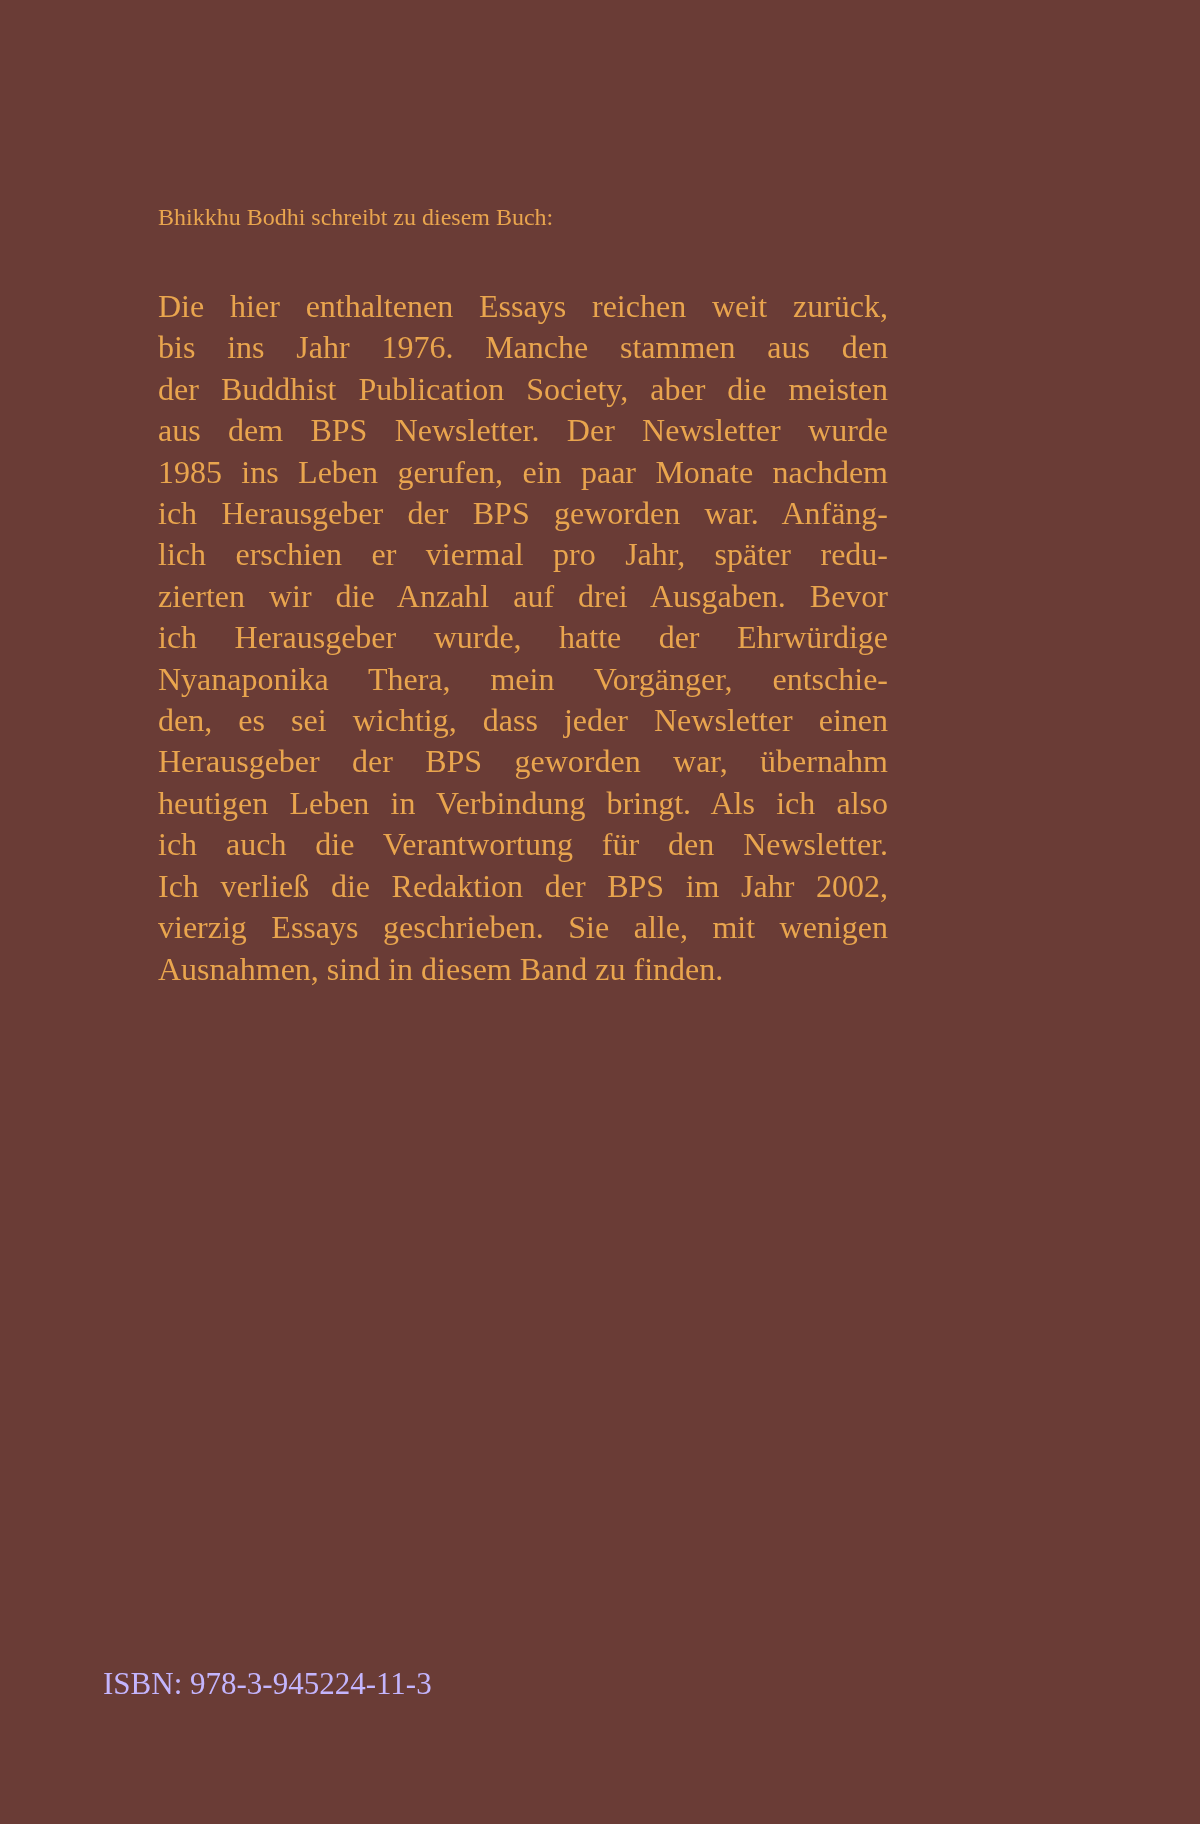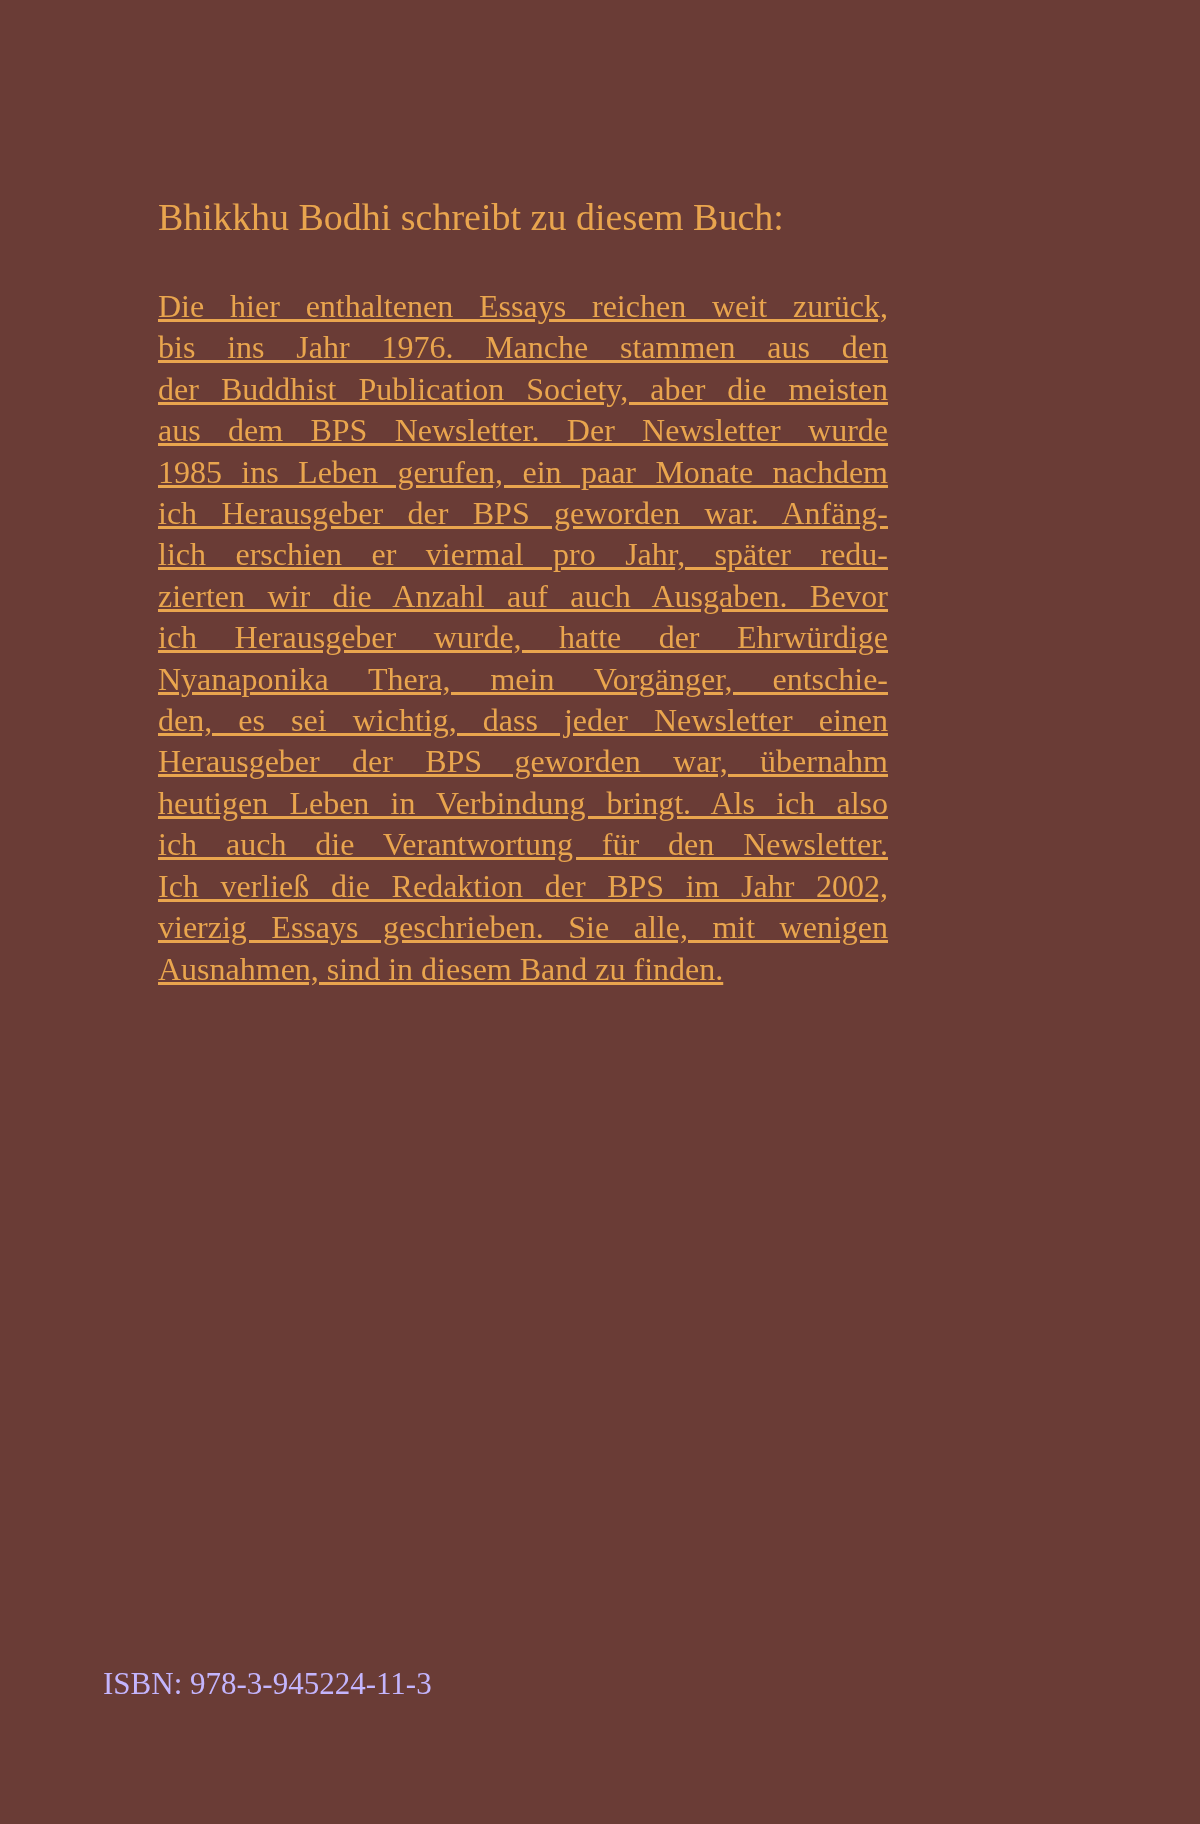--- a/index.html
+++ b/index.html
@@ -12,38 +12,37 @@
     height: 1824px;
     background: #6A3C36;
     font-family: "Liberation Serif", serif;
     overflow: hidden;
   }
   .heading {
     position: absolute;
     left: 158px;
     top: 196px;
     width: 740px;
-    font-size: 38px;
+    font-size: 24px;
     line-height: 42px;
     color: #E9A54E;
     white-space: nowrap;
   }
   .body-text {
     position: absolute;
     left: 158px;
     top: 286px;
     width: 730px;
     font-size: 32px;
     line-height: 41.4px;
     color: #E9A54E;
   }
   .body-text .line {
     text-align: justify;
     text-align-last: justify;
-    text-decoration: underline;
   }
   .body-text .line.last {
     text-align-last: left;
   }
   .isbn {
     position: absolute;
     left: 103px;
     top: 1664px;
     font-size: 31px;
     line-height: 40px;
@@ -59,21 +58,21 @@
   <div class="heading">Bhikkhu Bodhi schreibt zu diesem Buch:</div>
 
   <div class="body-text">
     <div class="line">Die hier enthaltenen Essays reichen weit zurück,</div>
     <div class="line">bis ins Jahr 1976. Manche stammen aus den</div>
     <div class="line">der Buddhist Publication Society, aber die meisten</div>
     <div class="line">aus dem BPS Newsletter. Der Newsletter wurde</div>
     <div class="line">1985 ins Leben gerufen, ein paar Monate nachdem</div>
     <div class="line">ich Herausgeber der BPS geworden war. Anfäng-</div>
     <div class="line">lich erschien er viermal pro Jahr, später redu-</div>
-    <div class="line">zierten wir die Anzahl auf auch Ausgaben. Bevor</div>
+    <div class="line">zierten wir die Anzahl auf drei Ausgaben. Bevor</div>
     <div class="line">ich Herausgeber wurde, hatte der Ehrwürdige</div>
     <div class="line">Nyanaponika Thera, mein Vorgänger, entschie-</div>
     <div class="line">den, es sei wichtig, dass jeder Newsletter einen</div>
     <div class="line">Herausgeber der BPS geworden war, übernahm</div>
     <div class="line">heutigen Leben in Verbindung bringt. Als ich also</div>
     <div class="line">ich auch die Verantwortung für den Newsletter.</div>
     <div class="line">Ich verließ die Redaktion der BPS im Jahr 2002,</div>
     <div class="line">vierzig Essays geschrieben. Sie alle, mit wenigen</div>
     <div class="line last">Ausnahmen, sind in diesem Band zu finden.</div>
   </div>

